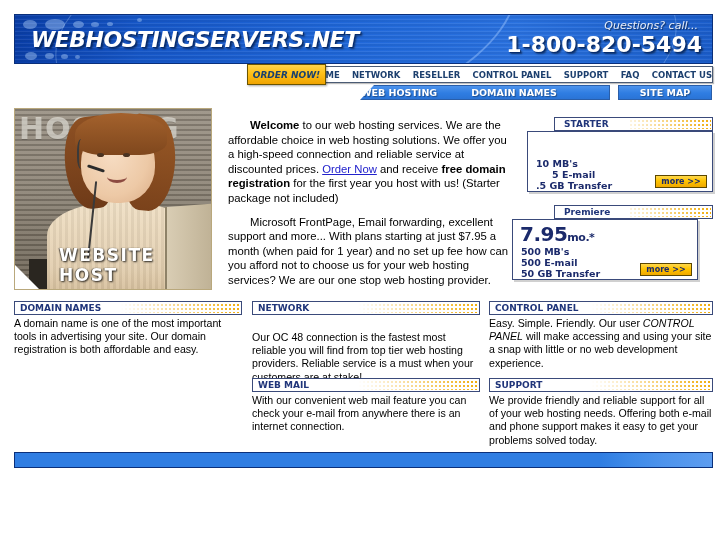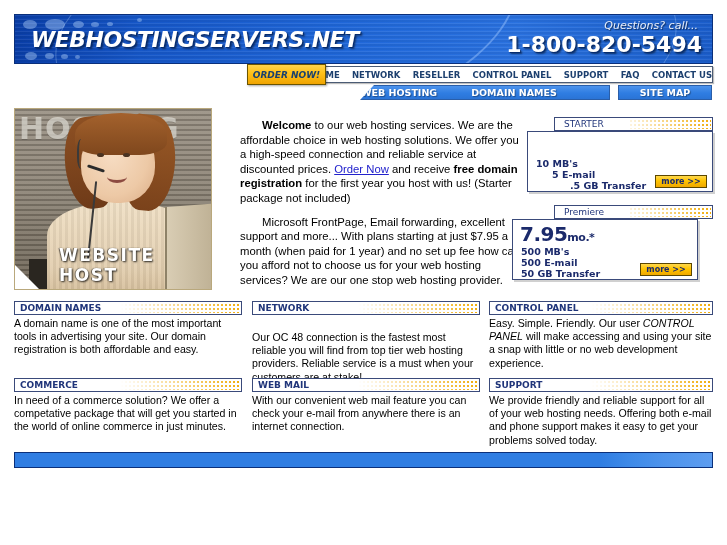--- a/index.html
+++ b/index.html
@@ -220,36 +220,35 @@
     border-left:26px solid #ffffff;
     border-top:26px solid transparent;
   }
 
   
   .copy{
     position:absolute;left:228px;top:118px;width:288px;
     font-family:"Liberation Sans", sans-serif;
     font-size:11.3px;line-height:14.6px;color:#000;
     text-align:left;
-    margin-left:12px;
   }
   .copy p{margin:0 0 9px 0;text-indent:22px;}
   .copy b{font-weight:bold;}
   .copy a{color:#2222cc;text-decoration:underline;}
 
   
   .pricehdr{
     position:absolute;height:14px;
     border:1px solid #3a4a7a;box-sizing:border-box;
     background:#ffffff;
     display:flex;align-items:center;
   }
   .pricehdr .lbl{
     font-family:"DejaVu Sans", sans-serif;
-    font-weight:normal;font-size:9px;color:#20357a;
+    font-weight:bold;font-size:9px;color:#20357a;
     padding-left:9px;white-space:nowrap;
   }
   .pricehdr .dotfill{
     position:absolute;right:1px;top:1px;bottom:1px;width:82px;
     background-image:radial-gradient(circle, #f0a800 40%, transparent 42%);
     background-size:4px 4px;
     opacity:.95;
     -webkit-mask-image:linear-gradient(to right, rgba(0,0,0,.12), rgba(0,0,0,1));
     mask-image:linear-gradient(to right, rgba(0,0,0,.12), rgba(0,0,0,1));
   }
@@ -398,21 +397,21 @@
     <p>Microsoft FrontPage, Email forwarding, excellent support and more... With plans starting at just $7.95 a month (when paid for 1 year) and no set up fee how can you afford not to choose us for your web hosting services? We are our one stop web hosting provider.</p>
   </div>
 
   <div class="pricehdr" style="left:554px;top:117px;width:159px;">
     <div class="dotfill"></div>
     <span class="lbl">STARTER</span>
   </div>
   <div class="pricebox" style="left:527px;top:131px;width:186px;height:61px;">
     <div class="feat" style="top:26px;">10 MB's</div>
     <div class="feat" style="top:37px;margin-left:16px;">5 E-mail</div>
-    <div class="feat" style="top:48px;margin-left:34px;">.5 GB Transfer</div>
+    <div class="feat" style="top:48px;">.5 GB Transfer</div>
     <div class="morebtn" style="right:5px;bottom:3px;">more &gt;&gt;</div>
   </div>
 
   <div class="pricehdr" style="left:554px;top:205px;width:159px;">
     <div class="dotfill"></div>
     <span class="lbl">Premiere</span>
   </div>
   <div class="pricebox" style="left:512px;top:219px;width:186px;height:61px;">
     <div class="amt">
       <span>7.95</span><span class="per">mo.</span><span class="star">*</span>
@@ -434,25 +433,20 @@
     <span class="lbl">NETWORK</span>
   </div>
   <div class="featbody" style="left:252px;top:331px;width:225px;">Our OC 48 connection is the fastest most reliable you will find from top tier web hosting providers. Reliable service is a must when your customers are at stake!</div>
 
   <div class="feathdr" style="left:489px;top:301px;width:224px;">
     <div class="dotfill2"></div>
     <span class="lbl">CONTROL PANEL</span>
   </div>
   <div class="featbody" style="left:489px;top:317px;width:224px;"><span>Easy. Simple. Friendly. Our user </span><i>CONTROL PANEL</i><span> will make accessing and using your site a snap with little or no web development experience.</span></div>
 
-  <div class="feathdr" style="left:14px;top:378px;width:228px;">
-    <div class="dotfill2"></div>
-    <span class="lbl">COMMERCE</span>
-  </div>
-  <div class="featbody" style="left:14px;top:394px;width:228px;">In need of a commerce solution? We offer a competative package that will get you started in the world of online commerce in just minutes.</div>
 
   <div class="feathdr" style="left:252px;top:378px;width:228px;">
     <div class="dotfill2"></div>
     <span class="lbl">WEB MAIL</span>
   </div>
   <div class="featbody" style="left:252px;top:394px;width:226px;">With our convenient web mail feature you can check your e-mail from anywhere there is an internet connection.</div>
 
   <div class="feathdr" style="left:489px;top:378px;width:224px;">
     <div class="dotfill2"></div>
     <span class="lbl">SUPPORT</span>

